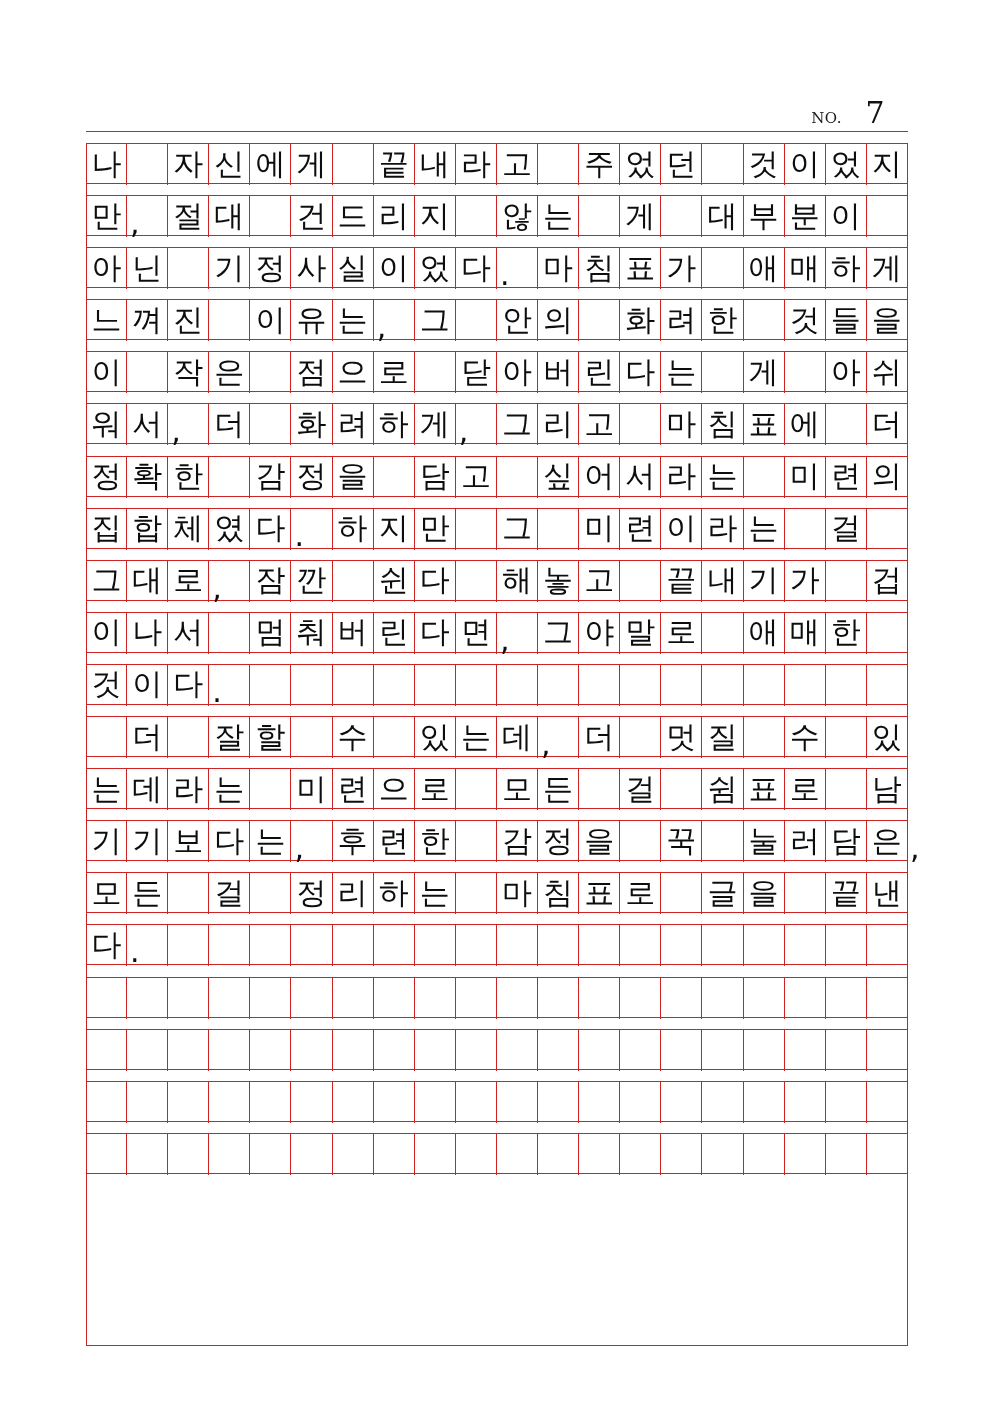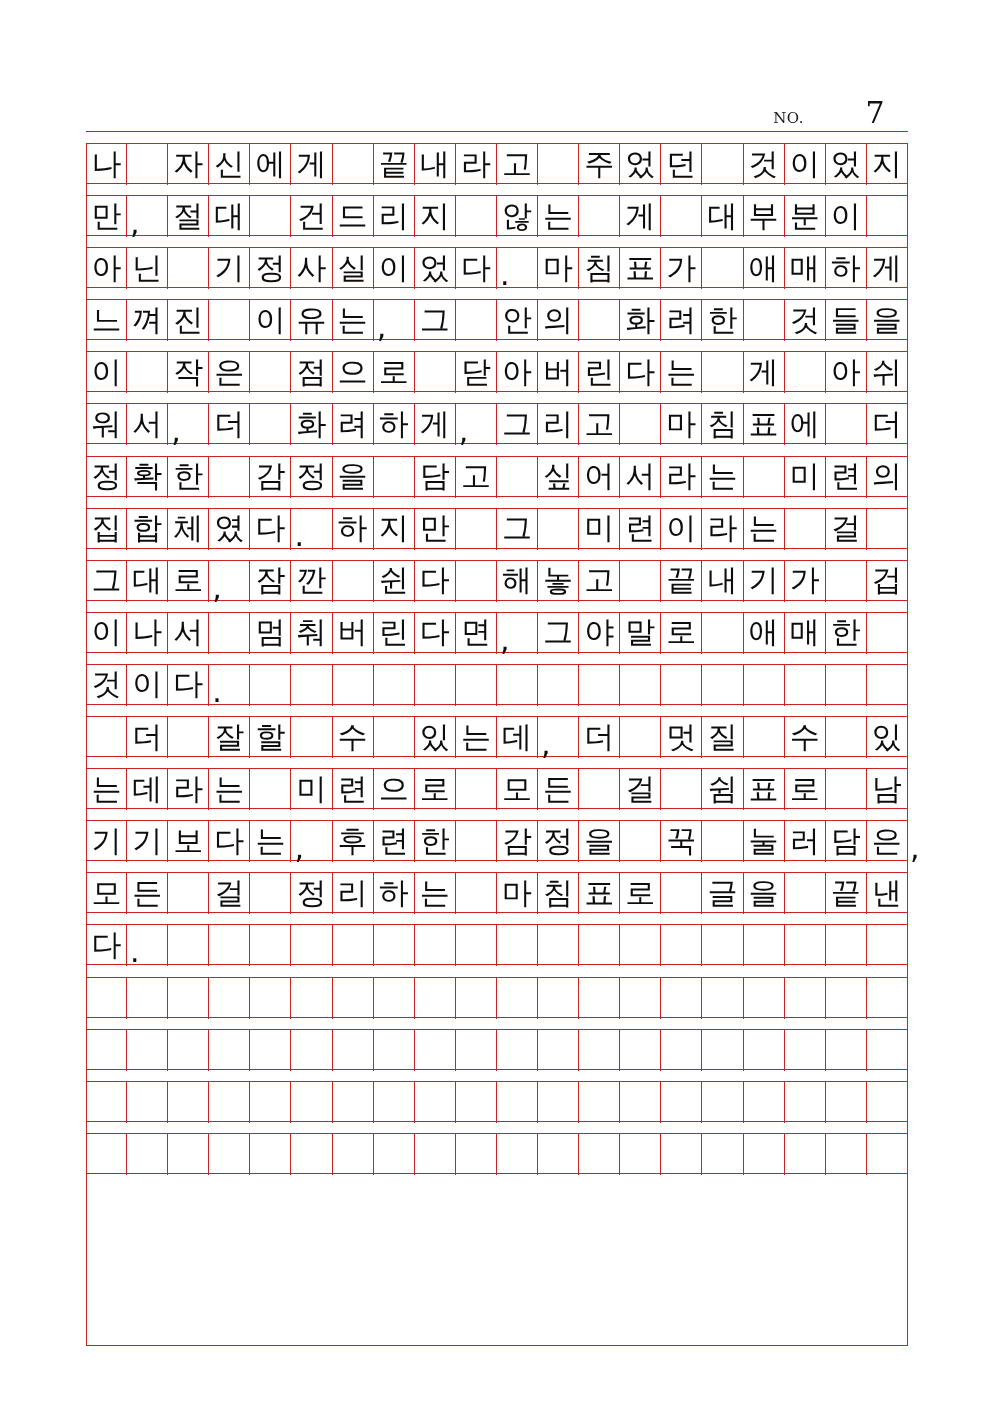--- a/index.html
+++ b/index.html
@@ -30,21 +30,21 @@
     top: 96px;
     width: 822px;
     height: 36px;
   }
   #header-inner {
     position: absolute;
     right: 0;
     bottom: 2px;
     display: flex;
     align-items: baseline;
-    gap: 54px;
+    gap: 16px;
   }
   #no-label {
     font-family: "DejaVu Serif", "Liberation Serif", serif;
     font-size: 15px;
     color: #1a1a1a;
     letter-spacing: 0.5px;
   }
   #no-value {
     font-family: "DejaVu Serif", "Liberation Serif", serif;
     font-size: 30px;

